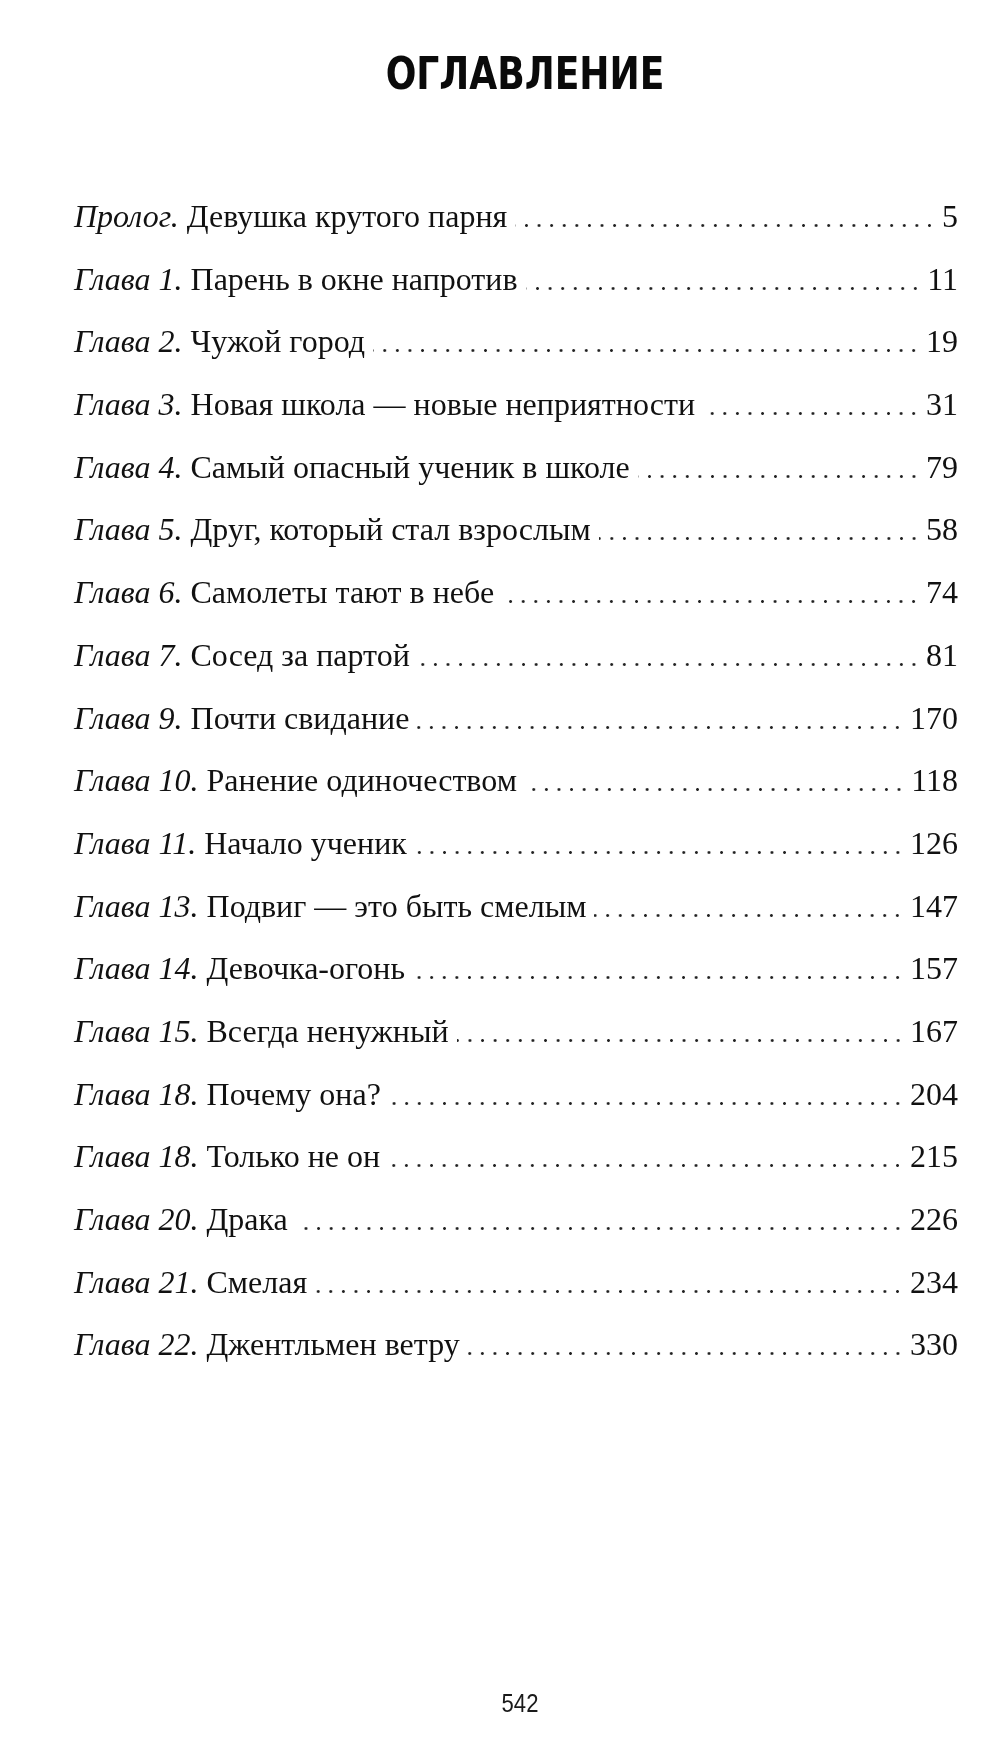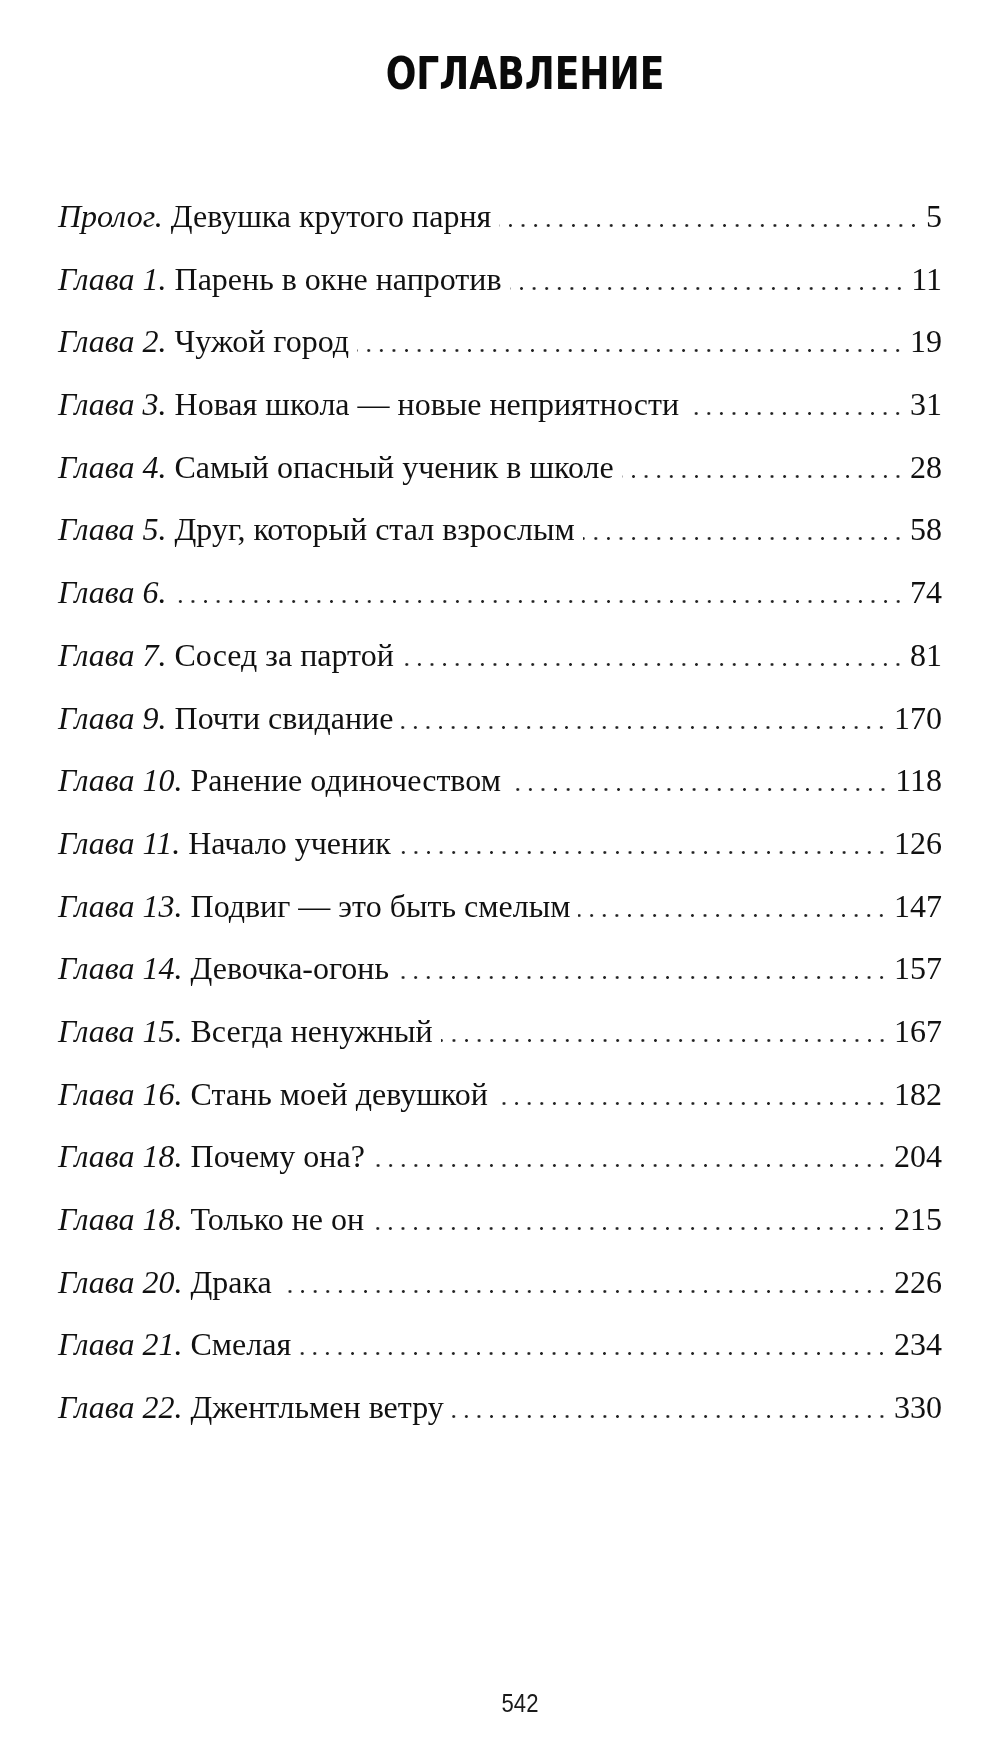--- a/index.html
+++ b/index.html
@@ -27,21 +27,21 @@
       letter-spacing: 0px;
       transform: scaleX(0.82);
       transform-origin: 525px 0;
       padding-left: 50px;
       box-sizing: border-box;
       color: #0a0a0a;
     }
     .toc {
       position: absolute;
       top: 196px;
-      left: 58px;
+      left: 74px;
       width: 884px;
     }
     .toc-row {
       display: flex;
       align-items: baseline;
       height: 62.7px;
       font-size: 32px;
       line-height: 40px;
       white-space: nowrap;
     }
@@ -119,30 +119,31 @@
   <div class="toc-row">
     <span class="label">Глава 3.</span>
     <span class="title">Новая школа — новые неприятности</span>
     <span class="leader"></span>
     <span class="page">31</span>
   </div>
   <div class="toc-row">
     <span class="label">Глава 4.</span>
     <span class="title">Самый опасный ученик в школе</span>
     <span class="leader"></span>
-    <span class="page">28</span>
+    <span class="page">79</span>
   </div>
   <div class="toc-row">
     <span class="label">Глава 5.</span>
     <span class="title">Друг, который стал взрослым</span>
     <span class="leader"></span>
     <span class="page">58</span>
   </div>
   <div class="toc-row">
     <span class="label">Глава 6.</span>
+    <span class="title">Самолеты тают в небе</span>
     <span class="leader"></span>
     <span class="page">74</span>
   </div>
   <div class="toc-row">
     <span class="label">Глава 7.</span>
     <span class="title">Сосед за партой</span>
     <span class="leader"></span>
     <span class="page">81</span>
   </div>
   <div class="toc-row">
@@ -175,26 +176,20 @@
     <span class="leader"></span>
     <span class="page">157</span>
   </div>
   <div class="toc-row">
     <span class="label">Глава 15.</span>
     <span class="title">Всегда ненужный</span>
     <span class="leader"></span>
     <span class="page">167</span>
   </div>
   <div class="toc-row">
-    <span class="label">Глава 16.</span>
-    <span class="title">Стань моей девушкой</span>
-    <span class="leader"></span>
-    <span class="page">182</span>
-  </div>
-  <div class="toc-row">
     <span class="label">Глава 18.</span>
     <span class="title">Почему она?</span>
     <span class="leader"></span>
     <span class="page">204</span>
   </div>
   <div class="toc-row">
     <span class="label">Глава 18.</span>
     <span class="title">Только не он</span>
     <span class="leader"></span>
     <span class="page">215</span>

